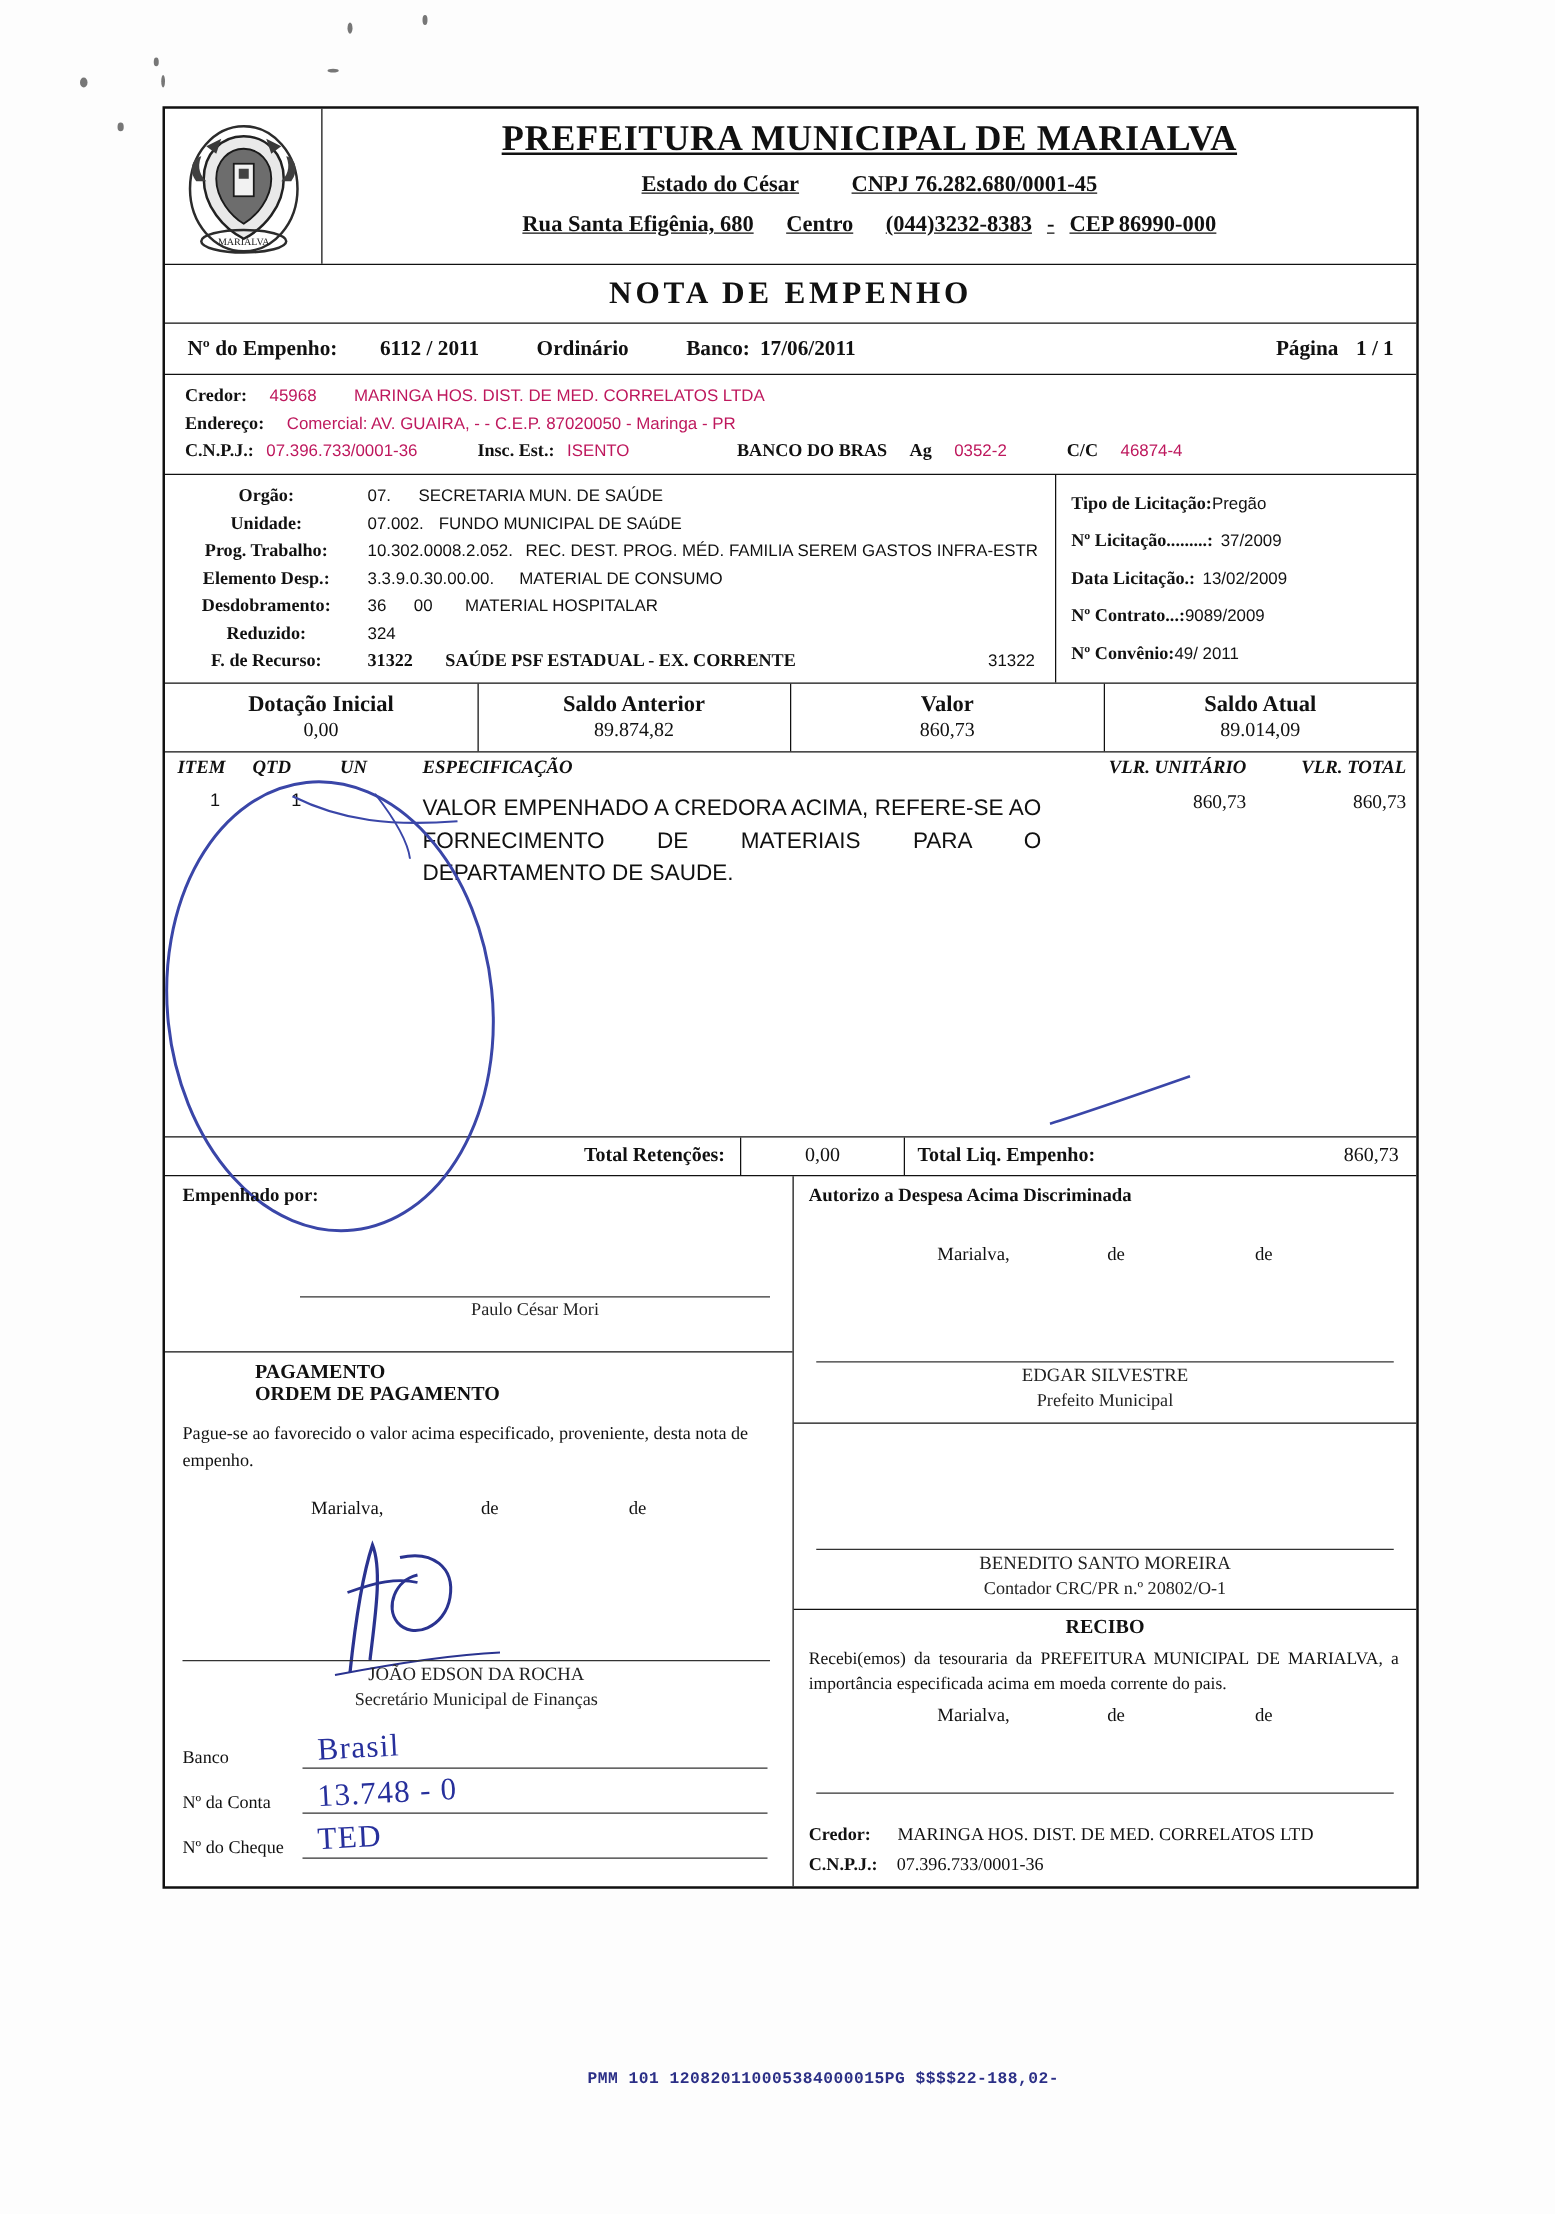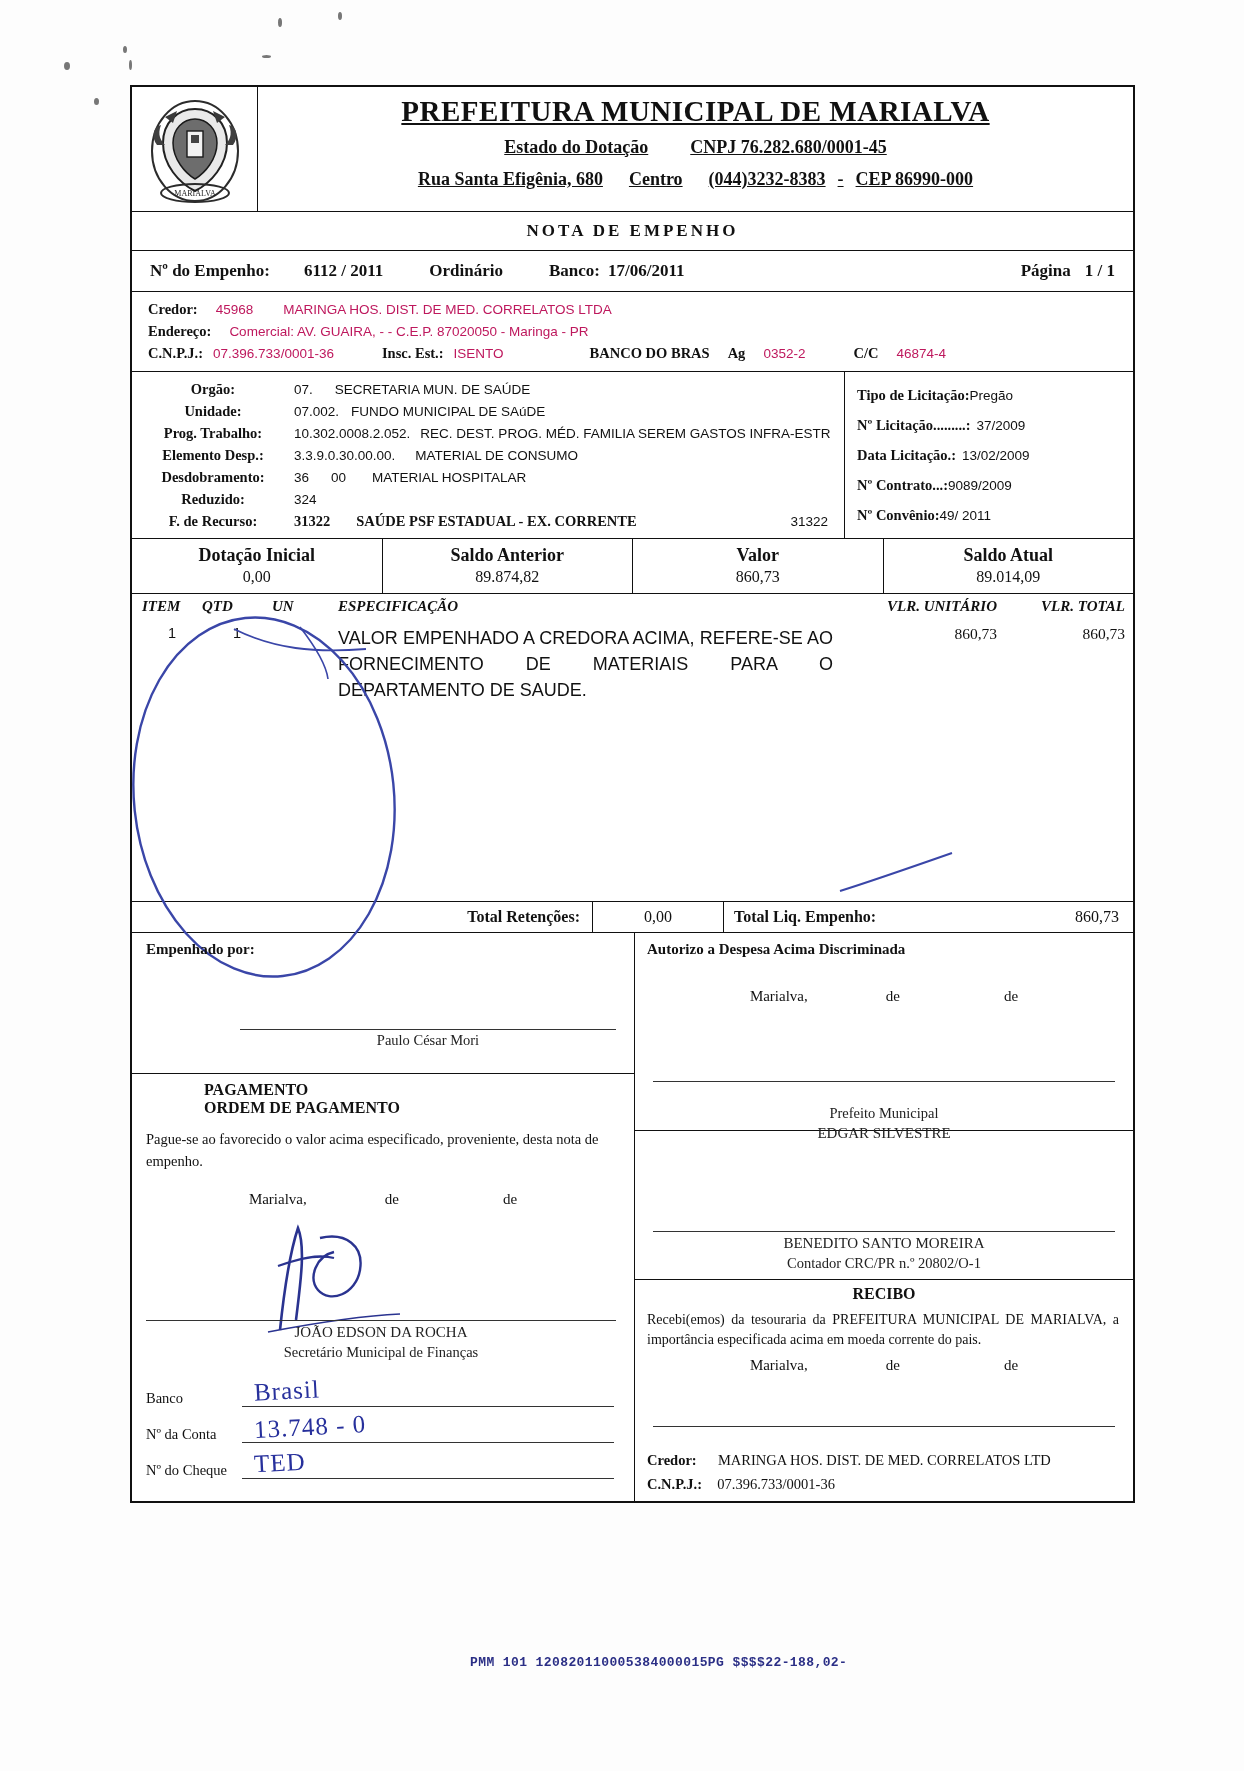--- a/index.html
+++ b/index.html
@@ -80,21 +80,21 @@
   .h-line3 {
     font-size: 18px;
     font-weight: bold;
     text-decoration: underline;
     margin-bottom: 4px;
   }
   .h-line3 .sp { display: inline-block; width: 26px; }
 
   .nota {
     text-align: center;
-    font-size: 17px;
+    font-size: 25px;
     font-weight: bold;
     letter-spacing: 3px;
     padding: 9px 0 9px 0;
   }
 
   
   .empenho-line {
     display: flex;
     align-items: baseline;
     font-size: 17px;
@@ -379,21 +379,21 @@
             <path d="M10 52 C4 44 6 34 14 32 C10 42 14 48 18 52 Z" fill="#3f3f3f"></path>
             <path d="M86 52 C92 44 90 34 82 32 C86 42 82 48 78 52 Z" fill="#3f3f3f"></path>
             <ellipse cx="48" cy="100" rx="34" ry="9" fill="none" stroke="#2c2c2c" stroke-width="2"></ellipse>
             <text x="48" y="103" font-size="8" text-anchor="middle" fill="#222" font-family="Liberation Serif, serif">MARIALVA</text>
           </svg>
         </div>
       </div>
       <div class="head-text">
         <div class="h-title">PREFEITURA MUNICIPAL DE MARIALVA</div>
         <div class="h-line2">
-          <span class="u">Estado do Dotação</span><span class="sp"></span><span class="u">CNPJ 76.282.680/0001-45</span>
+          <span class="u">Estado do César</span><span class="sp"></span><span class="u">CNPJ 76.282.680/0001-45</span>
         </div>
         <div class="h-line3">
           <span>Rua Santa Efigênia, 680</span><span class="sp"></span><span>Centro</span><span class="sp"></span><span>(044)3232-8383</span><span style="display:inline-block;width:12px"></span>-<span style="display:inline-block;width:12px"></span><span>CEP 86990-000</span>
         </div>
       </div>
     </div>
 
     <div class="nota bb">NOTA  DE  EMPENHO</div>
 
     <div class="empenho-line bb">
@@ -632,21 +632,21 @@
       <div class="sig-right">
 
         <div style="position:relative; height:197px;" class="bb">
           <div class="autoriza">Autorizo a Despesa Acima Discriminada</div>
           <div class="cityline" style="padding-top:30px;">
             <span class="c1">Marialva,</span>
             <span class="c2">de</span>
             <span class="c3">de</span>
           </div>
           <div class="sig-line" style="left:18px; right:18px; top:148px;"></div>
-          <div class="sig-name" style="left:18px; right:18px; top:152px; font-size:15px;margin-top:40px;">EDGAR SILVESTRE</div>
+          <div class="sig-name" style="left:18px; right:18px; top:152px; font-size:15px;">EDGAR SILVESTRE</div>
           <div class="sig-name" style="left:18px; right:18px; top:172px;">Prefeito Municipal</div>
         </div>
 
         <div style="position:relative; height:148px;" class="bb">
           <div class="sig-line" style="left:18px; right:18px; top:100px;"></div>
           <div class="sig-name" style="left:18px; right:18px; top:104px; font-size:15px;">BENEDITO SANTO MOREIRA</div>
           <div class="sig-name" style="left:18px; right:18px; top:124px;">Contador CRC/PR n.º 20802/O-1</div>
         </div>
 
         <div>

